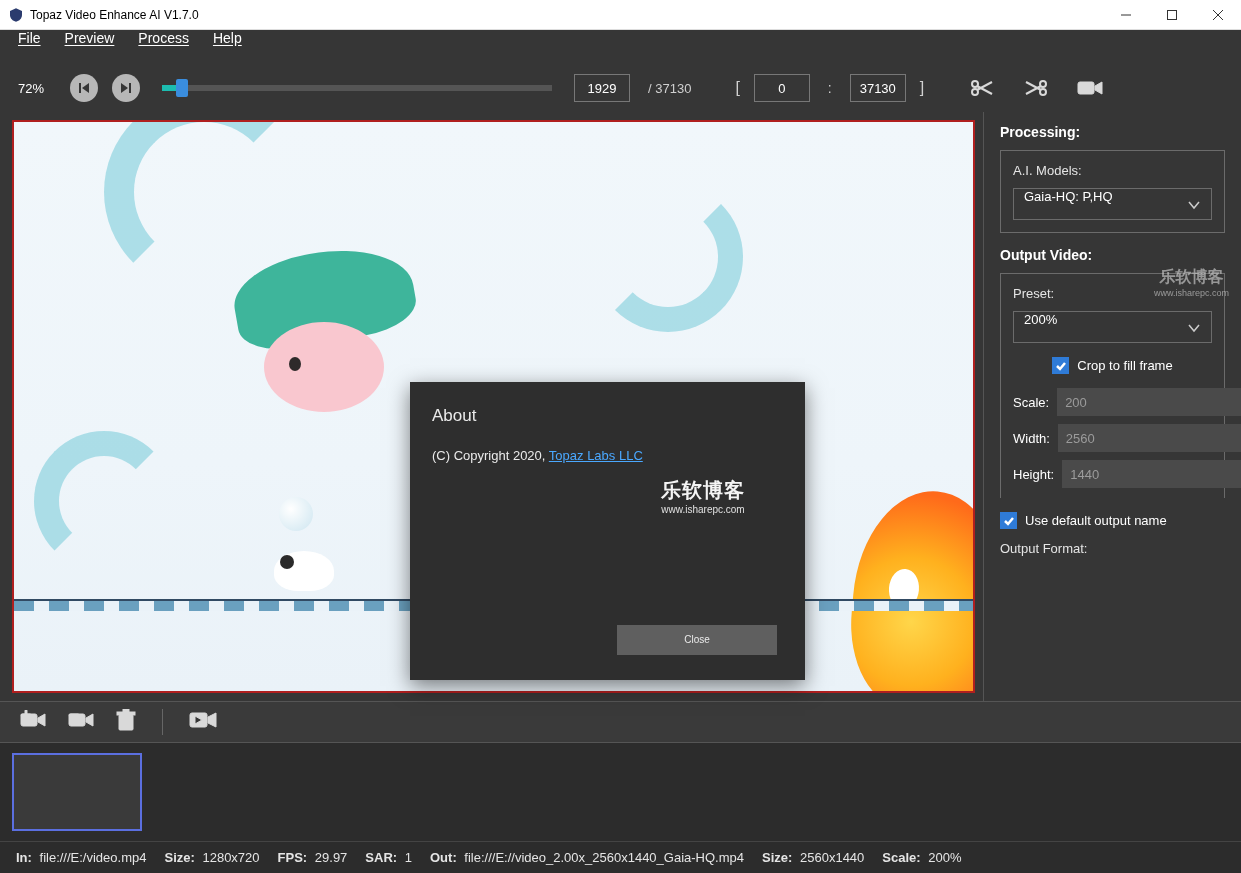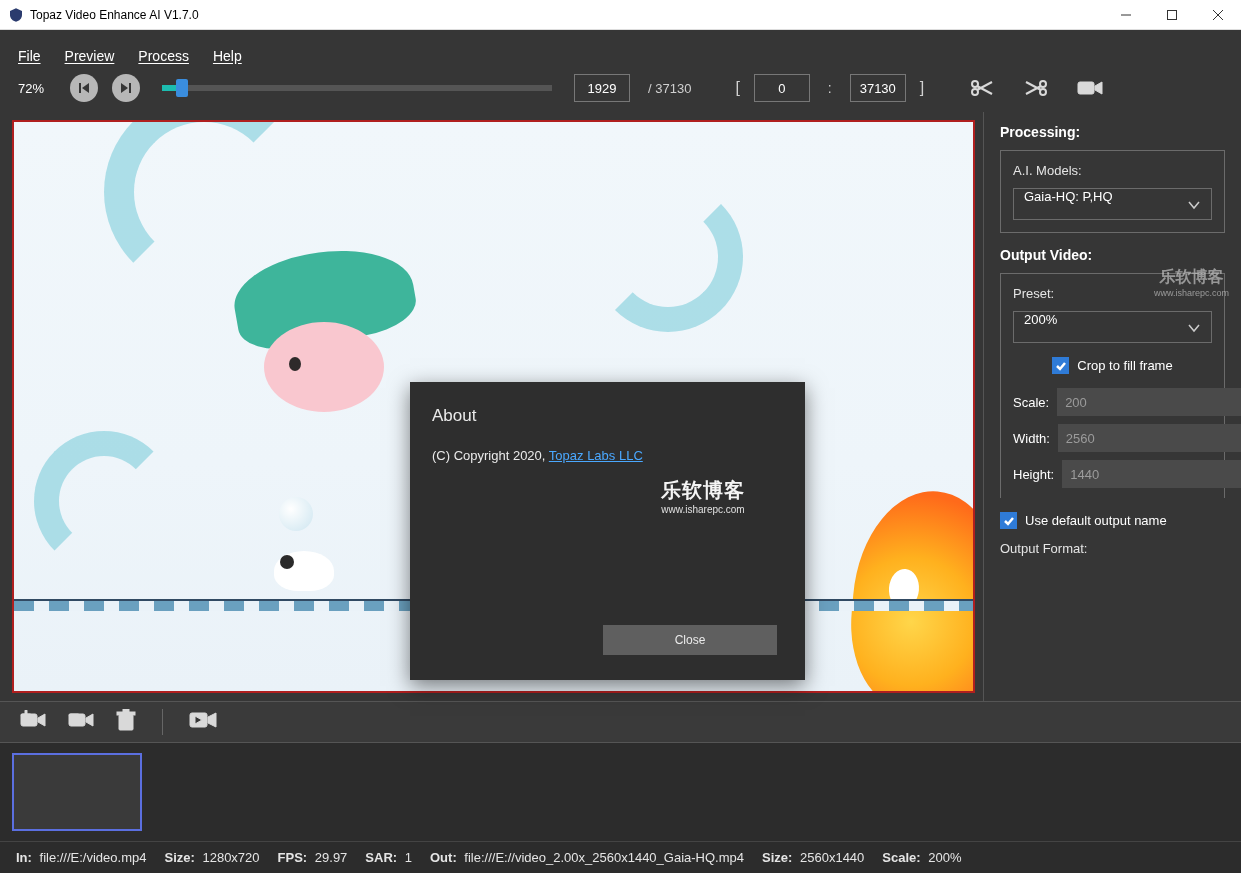--- a/index.html
+++ b/index.html
@@ -9,21 +9,21 @@
 .titlebar { height:30px; background:#fff; border-bottom:1px solid #ddd; display:flex; align-items:center; padding-left:8px; position:relative; }
 .titlebar .logo { width:16px; height:16px; margin-right:6px; }
 .titlebar .title { font-size:12px; color:#000; }
 .titlebar .wincontrols { position:absolute; right:0; top:0; display:flex; }
 .titlebar .wincontrols div { width:46px; height:30px; display:flex; align-items:center; justify-content:center; color:#444; font-size:14px; }
 .titlebar .wincontrols svg { stroke:#333; fill:none; stroke-width:1; }
 
 .app { background:#363636; height:843px; width:100%; display:flex; flex-direction:column; color:#fff; }
 
 
-.menubar { height:34px; display:flex; align-items:flex-end; padding:0 18px; gap:24px; }
+.menubar { height:34px; display:flex; align-items:flex-start; padding:0 18px; gap:24px; }
 .menubar span { font-size:14px; color:#fff; text-decoration:underline; text-underline-offset:2px; }
 
 
 .toolbar { height:48px; display:flex; align-items:center; padding:0 18px; gap:14px; }
 .zoom { font-size:13px; margin-right:12px; }
 .circbtn { width:28px; height:28px; border-radius:50%; background:#b7b7b7; display:flex; align-items:center; justify-content:center; }
 .circbtn svg { fill:#363636; }
 .slider { position:relative; width:390px; height:6px; background:#555; margin:0 8px; }
 .slider .prog { position:absolute; left:0; top:0; height:6px; background:#1cbcb0; }
 .slider .thumb { position:absolute; top:-6px; width:12px; height:18px; background:#3a8dde; border-radius:2px; }
@@ -56,21 +56,21 @@
 .frog::before{content:"";position:absolute;top:4px;left:6px;width:14px;height:14px;background:#2a2a2a;border-radius:50%;}
 
 
 .about { position:absolute; left:410px; top:270px; width:395px; height:298px; background:#2e2e2e; box-shadow:0 6px 20px rgba(0,0,0,.5); z-index:10; padding:24px 22px; color:#eaeaea; }
 .about h3 { font-size:17px; font-weight:400; margin-bottom:22px; }
 .about p { font-size:13px; margin-bottom:6px; font-weight:400; }
 .about a { color:#4aa8ff; text-decoration:underline; }
 .about .wm { position:absolute; right:60px; top:95px; color:#fff; opacity:.95; text-align:center; }
 .about .wm .big{font-size:20px;font-weight:700;letter-spacing:1px;}
 .about .wm .small{font-size:10px;opacity:.9;}
-.about .closebtn { position:absolute; right:28px; bottom:25px; width:174px; height:30px; background:#5f5f5f; text-align:center; line-height:30px; font-size:12px; }
+.about .closebtn { position:absolute; right:28px; bottom:25px; width:160px; height:30px; background:#5f5f5f; text-align:center; line-height:30px; font-size:10px; }
 
 
 .sidepanel { width:258px; background:#363636; border-left:1px solid #555; padding:12px 16px; overflow:hidden; }
 .sidepanel h4 { font-size:14px; font-weight:700; margin-bottom:10px; }
 .box { border:1px solid #6b6b6b; padding:12px 12px; margin-bottom:14px; }
 .lbl { font-size:13px; color:#e5e5e5; margin-bottom:10px; display:block; }
 .selectrow { position:relative; border:1px solid #6b6b6b; height:32px; display:flex; padding:0 10px; font-size:13px; }
 .selectrow .chev { position:absolute; right:10px; top:9px; }
 .chev svg { stroke:#ccc; fill:none; }
 .chk { display:flex; align-items:center; gap:8px; font-size:13px; margin:10px 0; }

